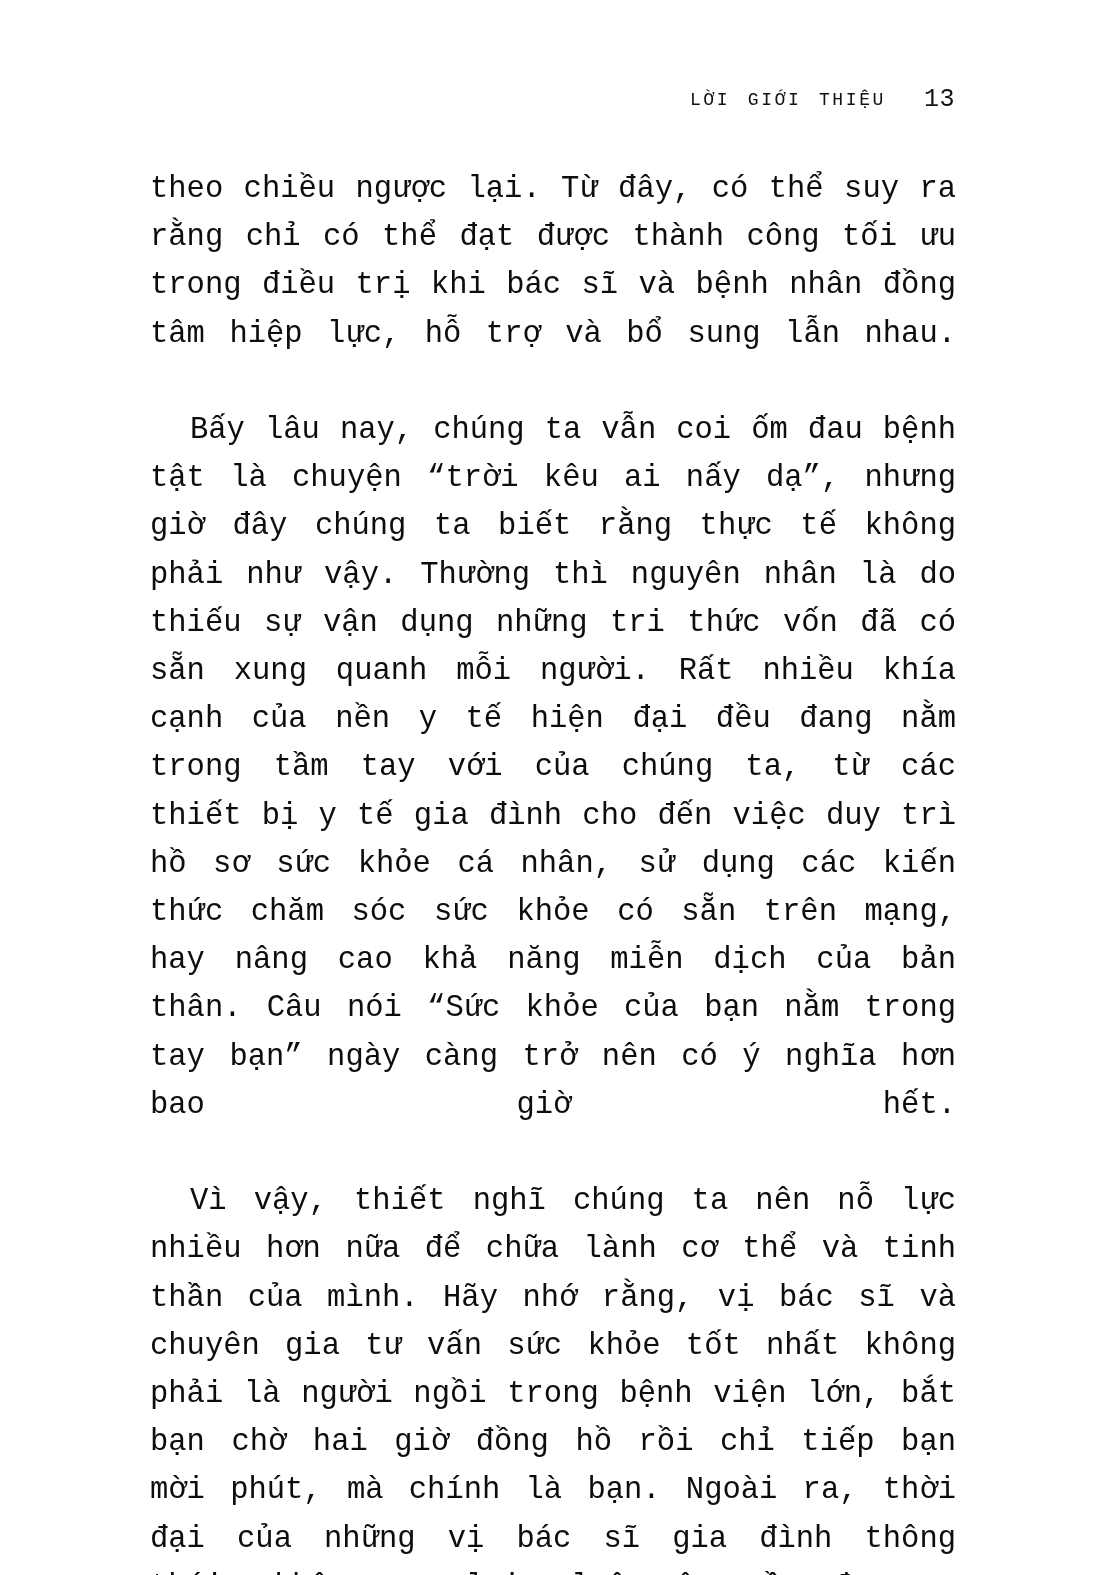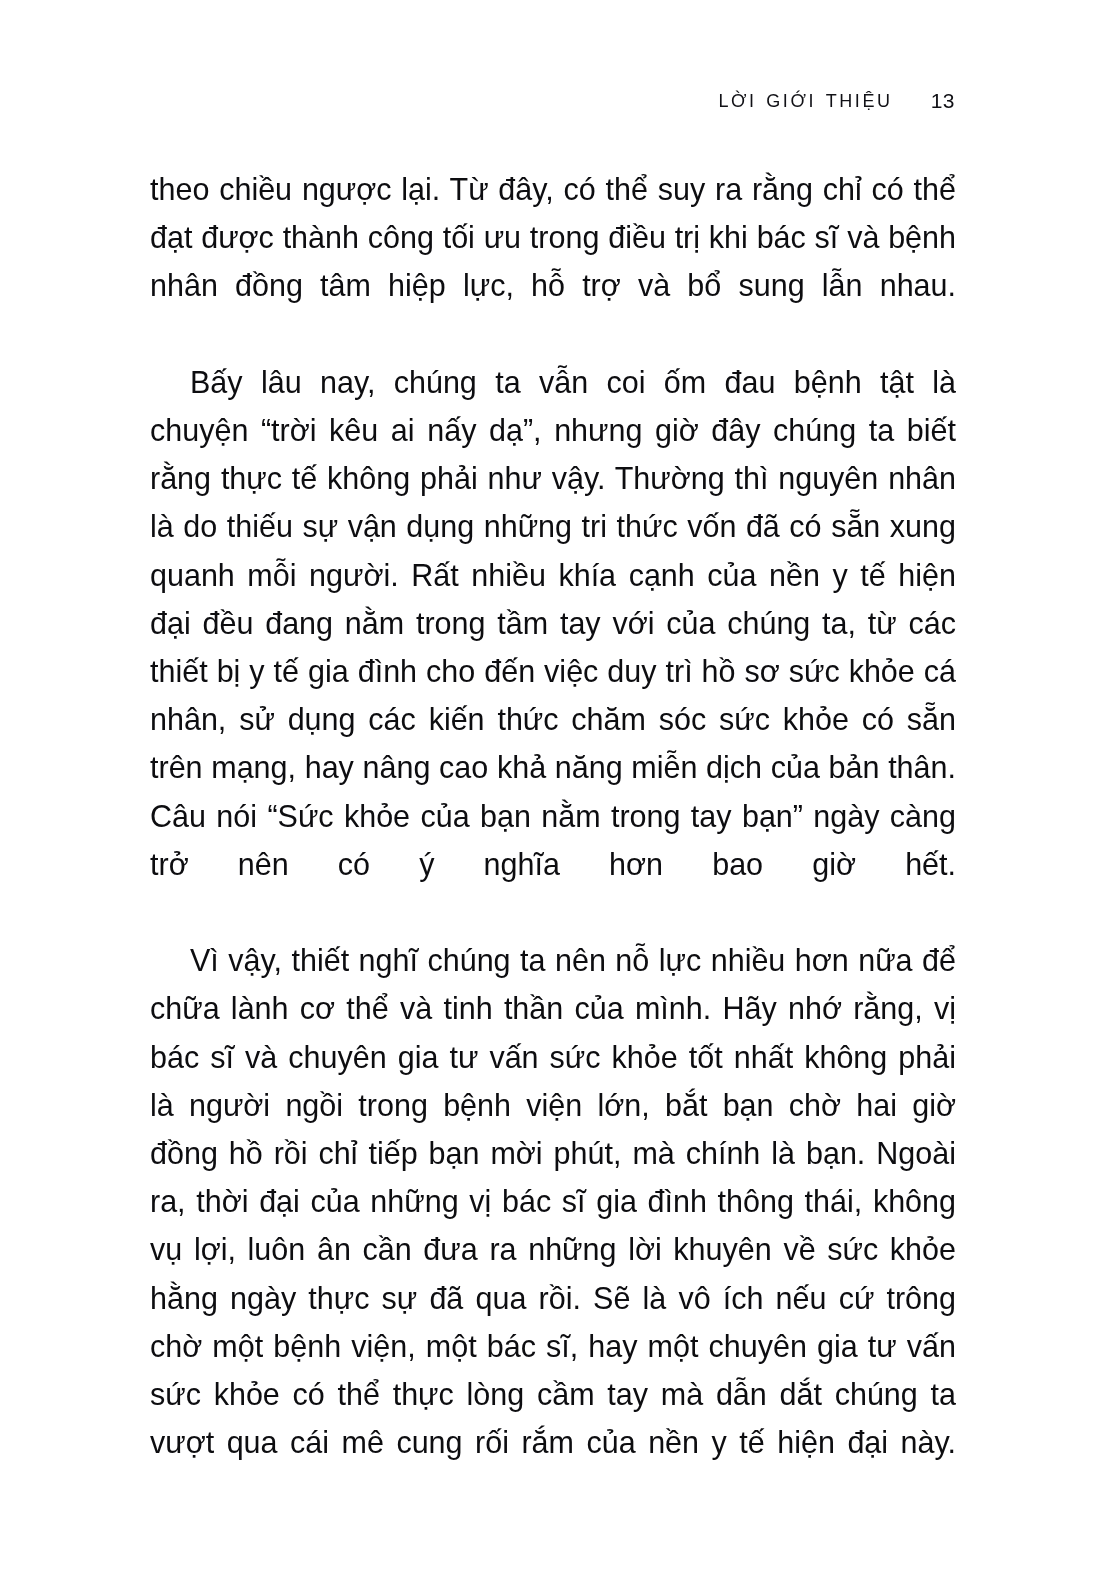--- a/index.html
+++ b/index.html
@@ -8,21 +8,21 @@
     padding: 0;
     background: #ffffff;
   }
 
   .page {
     position: relative;
     width: 1103px;
     height: 1575px;
     background: #ffffff;
     overflow: hidden;
-    font-family: Liberation Sans, sans-serif;
+    font-family: Liberation Mono, monospace;
     color: #0d0d10;
     box-sizing: border-box;
   }
 
   
   .running-head {
     position: absolute;
     top: 86px;
     left: 150px;
     right: 148px;
@@ -36,21 +36,21 @@
   .running-head-title {
     font-size: 25px;
     font-variant: small-caps;
     text-transform: lowercase;
     letter-spacing: 2.6px;
     line-height: 1;
     color: #111116;
   }
 
   .running-head-folio {
-    font-size: 21px;
+    font-size: 25px;
     letter-spacing: 0.5px;
     line-height: 1;
     margin-left: 38px;
     color: #111116;
     font-variant-numeric: oldstyle-nums;
     position: relative;
     top: 1px;
     text-align: right;
   }
 

